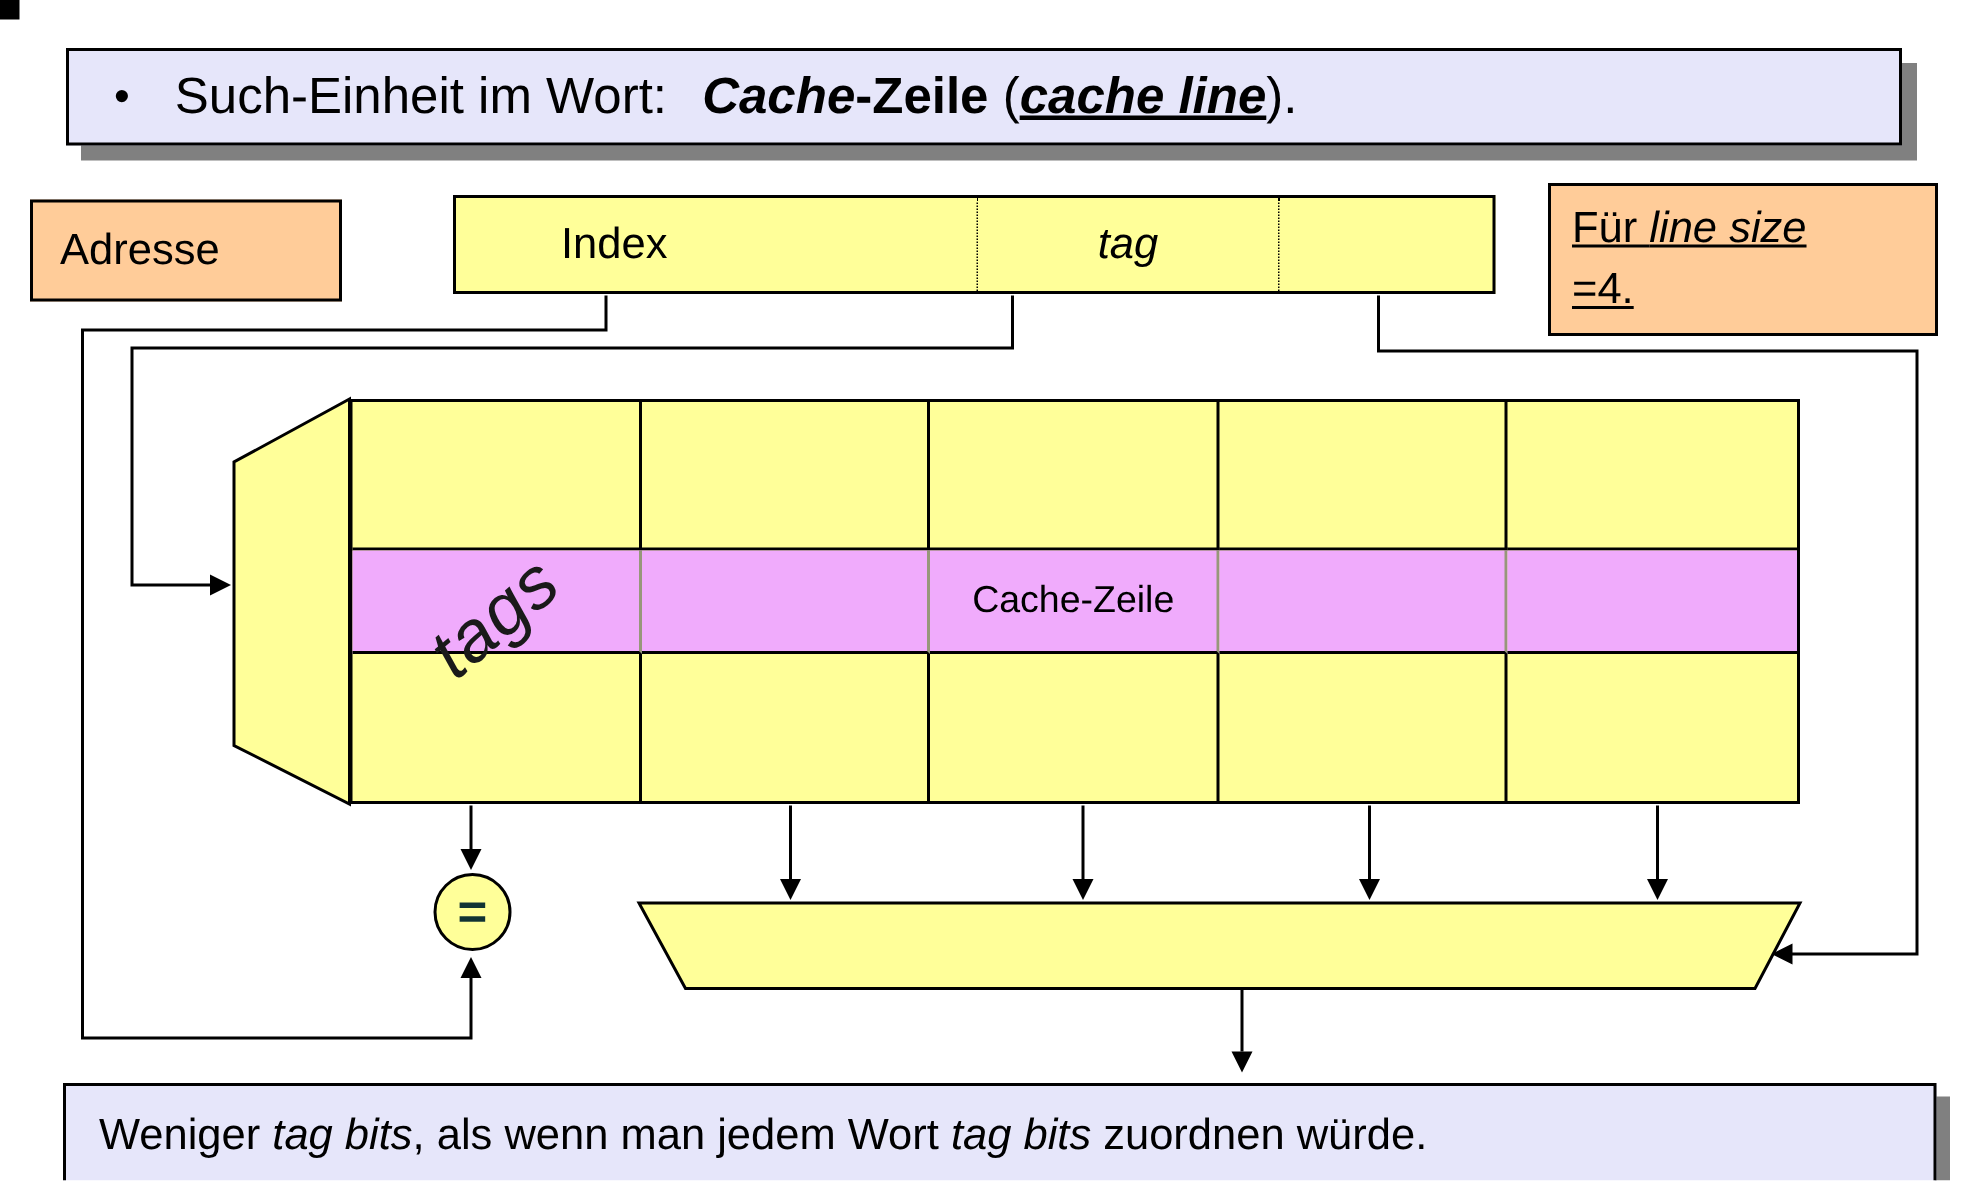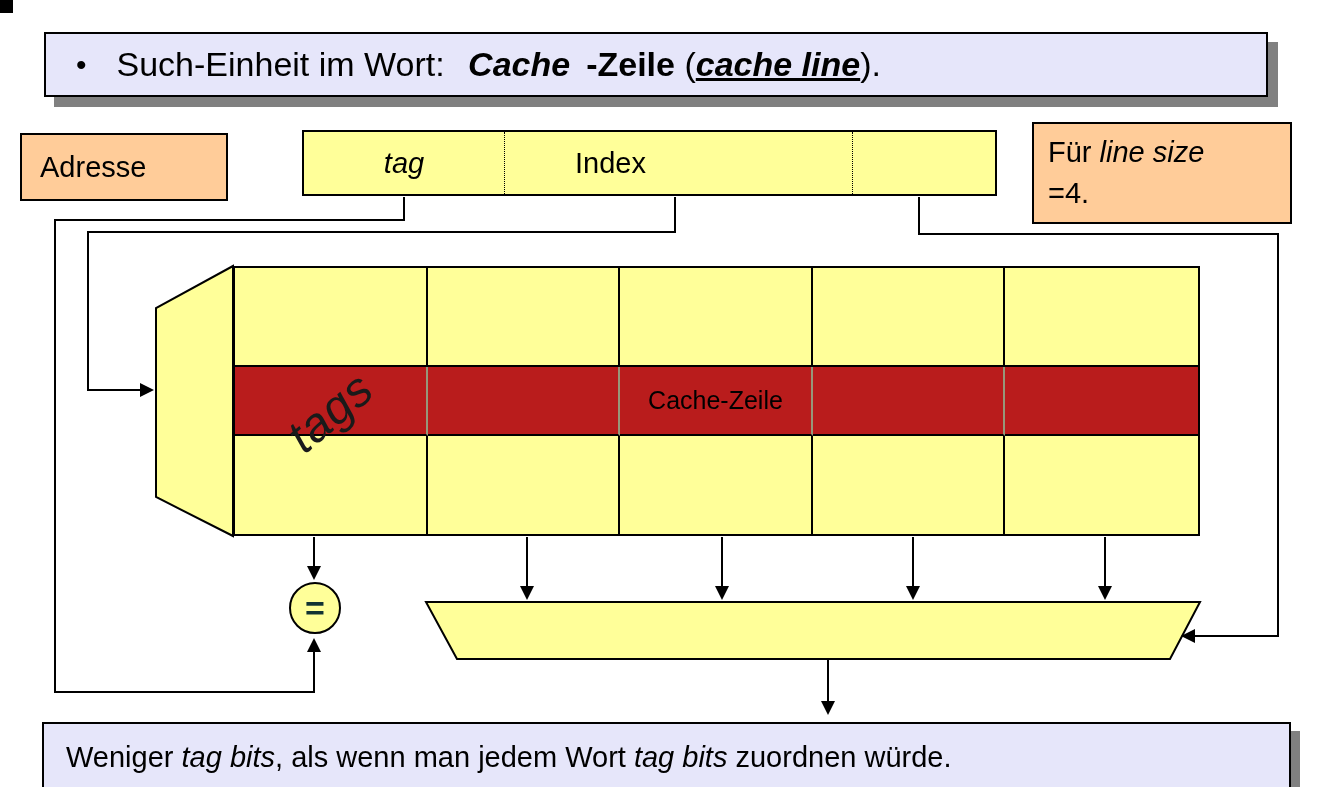--- a/index.html
+++ b/index.html
@@ -12,38 +12,38 @@
     box-shadow:10px 10px 0 #808080;box-sizing:border-box;
     display:flex;align-items:center;
   }
   #title-box{left:44px;top:32px;width:1224px;height:65px;font-size:34px;padding-left:30px;}
   #title-box .bullet{margin-right:30px;font-size:30px;}
   #bottom-box{left:42px;top:722px;width:1249px;height:70px;font-size:29px;padding-left:22px;box-shadow:9px 9px 0 #808080;}
   .orangebox{
     position:absolute;background:#FFCC99;border:2px solid #000;box-sizing:border-box;font-size:29px;
   }
   #adresse-box{left:20px;top:133px;width:208px;height:68px;display:flex;align-items:center;padding-left:18px;text-align:right;}
-  #fuer-box{left:1032px;top:122px;width:260px;height:102px;padding:8px 0 12px 14px;line-height:1.4;}
+  #fuer-box{left:1032px;top:122px;width:260px;height:102px;padding:8px 0 12px 14px;line-height:1.4;text-decoration:underline;}
   #address-bar{
     position:absolute;left:302px;top:130px;width:695px;height:66px;background:#FFFF99;
     border:2px solid #000;box-sizing:border-box;display:flex;font-size:29px;
   }
   .addr-field{height:100%;display:flex;align-items:center;box-sizing:border-box;}
   #field-tag{width:201px;justify-content:center;font-style:italic;border-right:1px dotted #000;}
   #field-index{width:348px;padding-left:70px;border-right:1px dotted #000;}
   #field-offset{flex:1;}
   #cache-table{
     position:absolute;left:233px;top:266px;width:967px;height:270px;background:#FFFF99;
     border:2px solid #000;box-sizing:border-box;
     display:grid;grid-template-columns:repeat(5,1fr);grid-template-rows:99px 69px auto;
   }
   .cell{border-right:2px solid #000;border-bottom:2px solid #000;box-sizing:border-box;}
   .cell.lastcol{border-right:none;}
   .cell.lastrow{border-bottom:none;}
-  .cell.hl{background:#b91c1c;border-right-color:#97977a;}
+  .cell.hl{background:#f0abfc;border-right-color:#97977a;}
   .cell.hl.lastcol{border-right:none;}
   #cache-zeile-cell{display:flex;align-items:center;justify-content:center;font-size:25px;}
   #svg-overlay{position:absolute;left:0;top:0;width:1323px;height:787px;}
   #tags-label{
     position:absolute;left:330px;top:412px;transform:translate(-50%,-50%) rotate(-40deg);
     font-size:48px;font-style:italic;color:#1a1a1a;letter-spacing:1px;
   }
   #equals-circle{
     position:absolute;left:289px;top:582px;width:52px;height:52px;border-radius:50%;
     background:#FFFF99;border:2px solid #000;box-sizing:border-box;
@@ -54,30 +54,30 @@
 </style>
 </head>
 <body>
 
 <div id="stage">
 
   <div id="corner-mark"></div>
 
   <div id="title-box" class="shadowbox">
     <span class="bullet">•</span>
-    <span><span>Such-Einheit im Wort: </span><span style="font-weight: bold; font-style: italic; margin-left: 14px;">Cache</span><span style="font-weight: bold; margin-left: 16px;">-Zeile</span><span> (</span><span style="font-weight: bold; font-style: italic; text-decoration: underline;">cache line</span><span>).</span></span>
+    <span><span>Such-Einheit im Wort: </span><span style="font-weight: bold; font-style: italic; margin-left: 14px;">Cache</span><span style="font-weight: bold;">-Zeile</span><span> (</span><span style="font-weight: bold; font-style: italic; text-decoration: underline;">cache line</span><span>).</span></span>
   </div>
 
   <div id="adresse-box" class="orangebox">
     <span>Adresse</span>
   </div>
 
   <div id="address-bar">
+    <div id="field-index" class="addr-field">Index</div>
     <div id="field-tag" class="addr-field">tag</div>
-    <div id="field-index" class="addr-field">Index</div>
     <div id="field-offset" class="addr-field"></div>
   </div>
 
   <div id="fuer-box" class="orangebox">
     <div><span>Für </span><span style="font-style: italic;">line size</span></div>
     <div>=4.</div>
   </div>
 
   <div id="cache-table">
     <div class="cell"></div>

